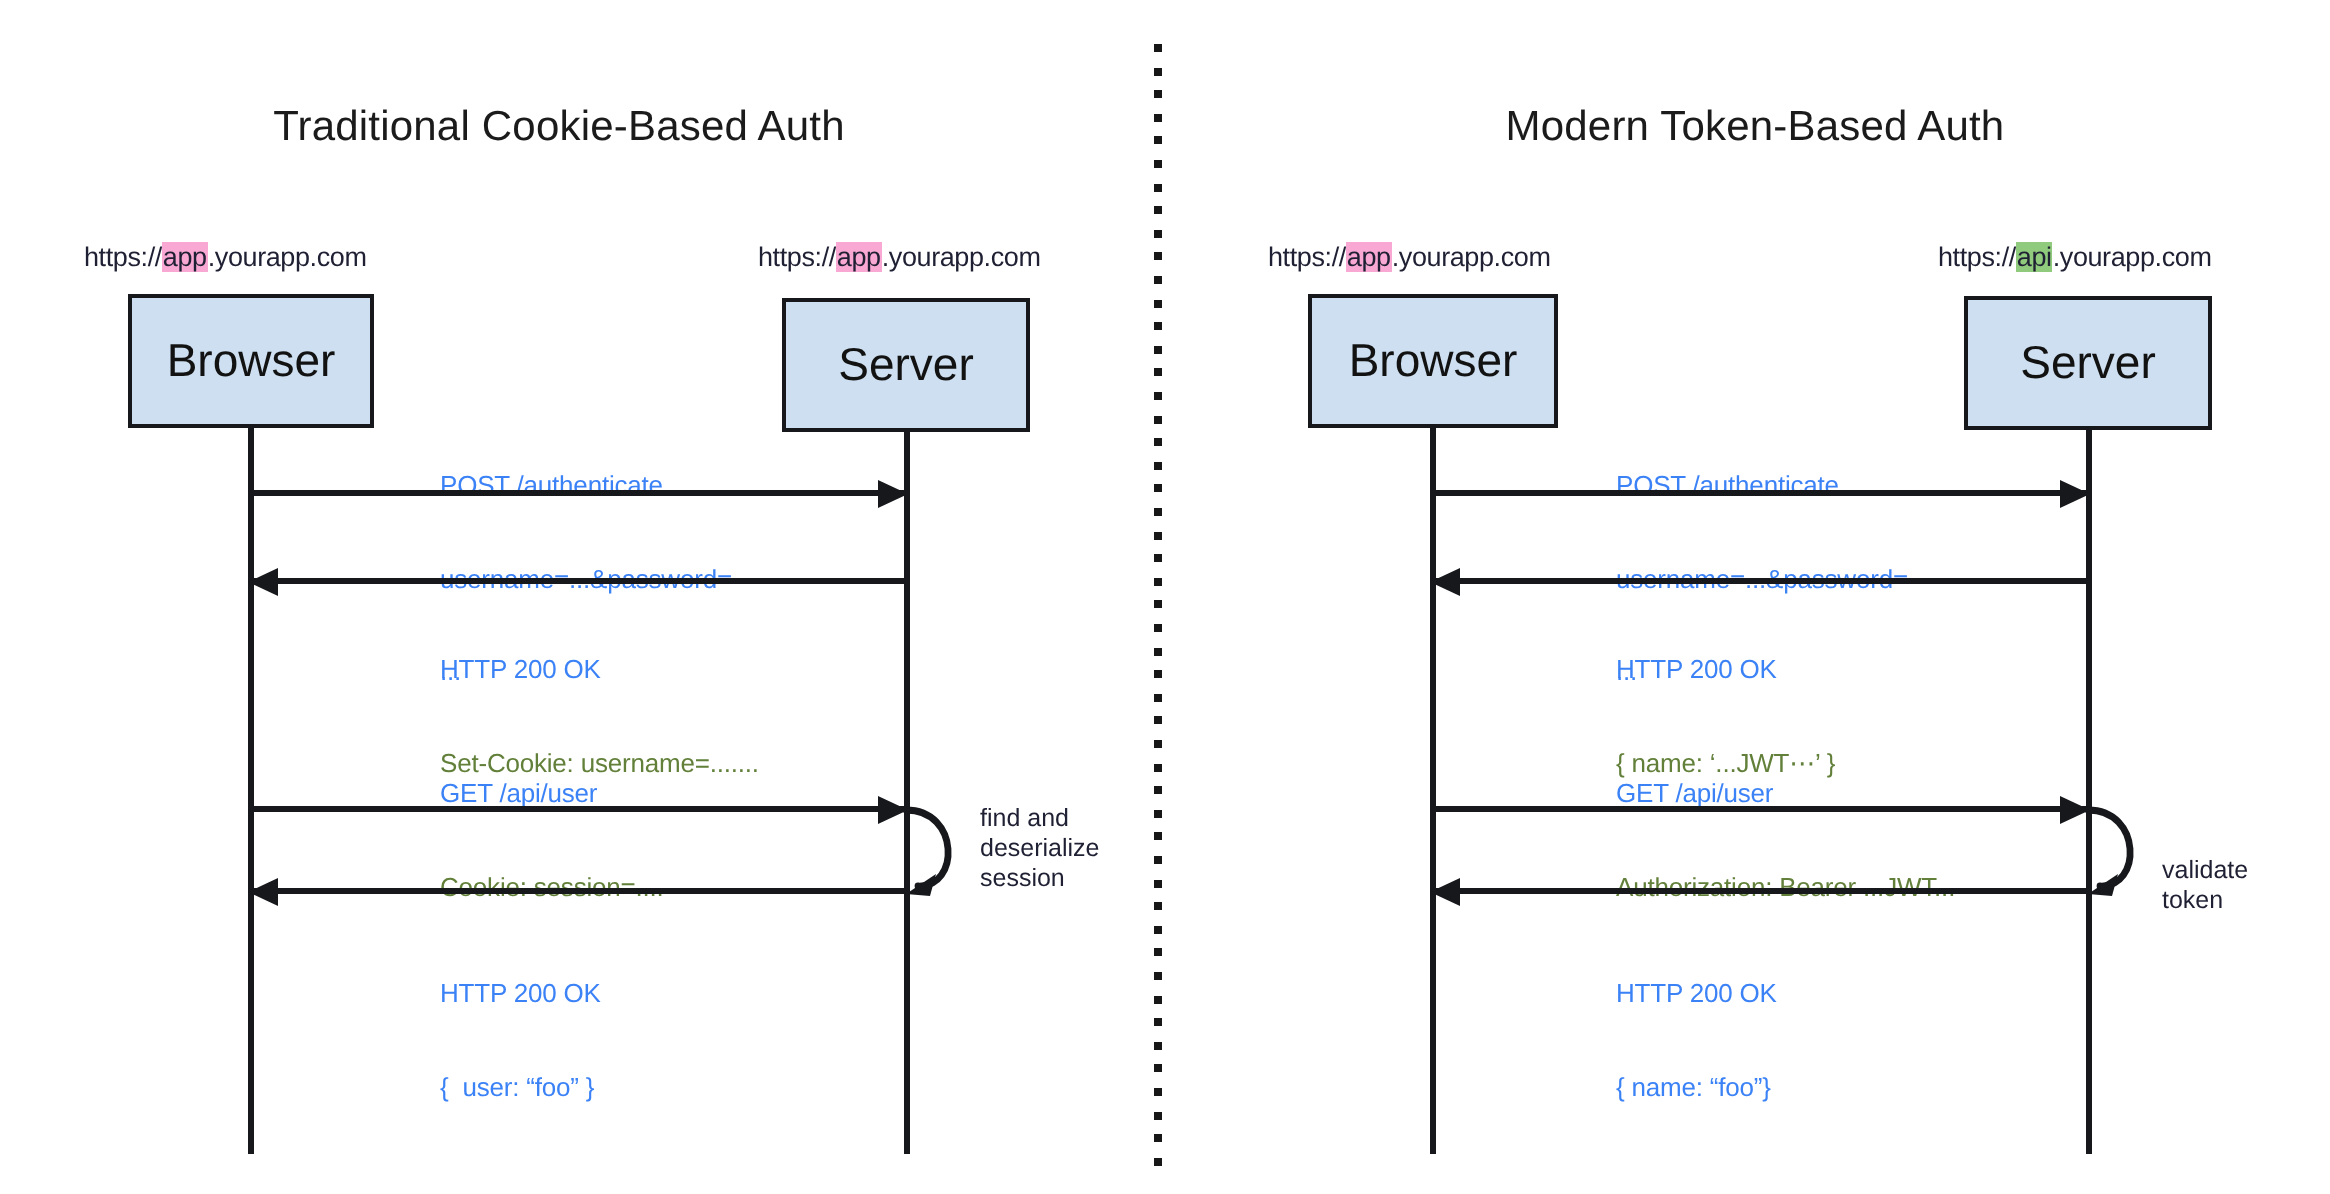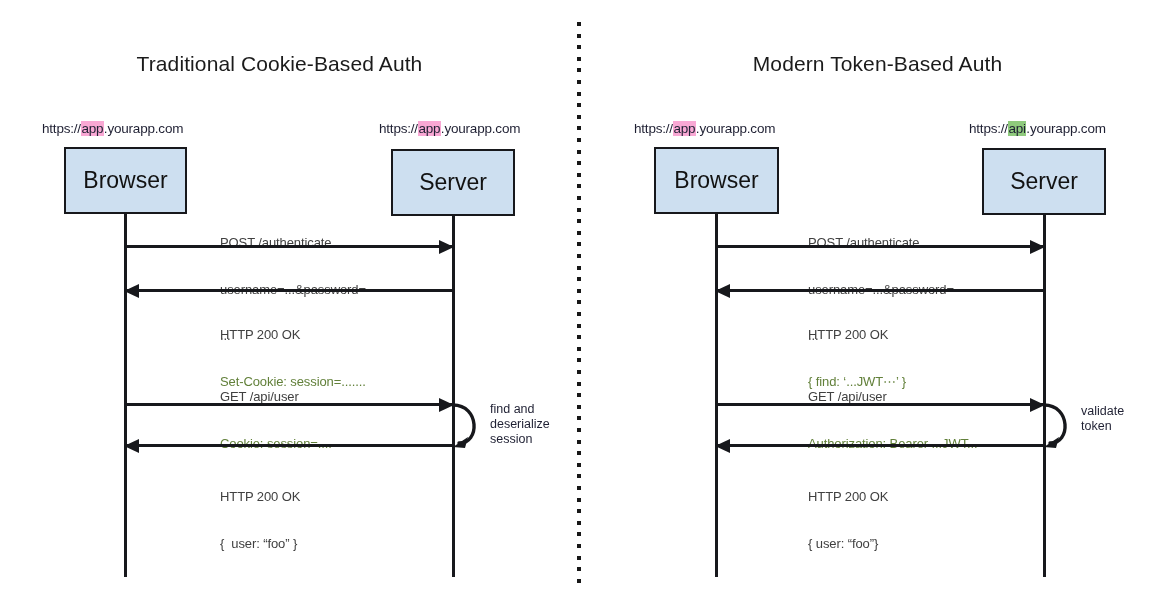--- a/index.html
+++ b/index.html
@@ -106,21 +106,21 @@
 
   
   .msg {
     position: absolute;
     font-size: 13px;
     line-height: 15.5px;
     font-family: "Liberation Sans", sans-serif;
     white-space: pre;
     letter-spacing: -0.1px;
   }
-  .msg .line-dark  { color: #404040; display: block; }
+  .msg .line-dark  { color: #3b82f6; display: block; }
   .msg .line-green { color: #62803a; display: block; }
 
   
   .selfloop {
     position: absolute;
   }
   .note {
     position: absolute;
     font-size: 12.5px;
     line-height: 15px;
@@ -173,21 +173,21 @@
     <div class="msg" style="left:220px; top:204px;">
       <span class="line-dark">POST /authenticate</span>
       <span class="line-dark">username=...&amp;password=</span>
       <span class="line-dark">...</span>
     </div>
     <div class="arrow to-right" style="left:125px; top:245px; width:328px;"></div>
 
     <div class="arrow to-left" style="left:125px; top:289px; width:328px;"></div>
     <div class="msg" style="left:220px; top:296px;">
       <span class="line-dark">HTTP 200 OK</span>
-      <span class="line-green">Set-Cookie: session=.......</span>
+      <span class="line-green">Set-Cookie: username=.......</span>
     </div>
 
     <div class="msg" style="left:220px; top:358px;">
       <span class="line-dark">GET /api/user</span>
       <span class="line-green">Cookie: session=....</span>
     </div>
     <div class="arrow to-right" style="left:125px; top:403px; width:328px;"></div>
 
     <svg class="selfloop" style="left:450px; top:396px;" width="42" height="60" viewBox="0 0 42 60">
       <path d="M 3 9 C 30 9, 30 48, 9 47" fill="none" stroke="#17181c" stroke-width="3.4" stroke-linecap="round"></path>
@@ -279,36 +279,36 @@
     <div class="msg" style="left:222px; top:204px;">
       <span class="line-dark">POST /authenticate</span>
       <span class="line-dark">username=...&amp;password=</span>
       <span class="line-dark">...</span>
     </div>
     <div class="arrow to-right" style="left:130px; top:245px; width:328px;"></div>
 
     <div class="arrow to-left" style="left:130px; top:289px; width:328px;"></div>
     <div class="msg" style="left:222px; top:296px;">
       <span class="line-dark">HTTP 200 OK</span>
-      <span class="line-green">{ find: ‘...JWT⋯’ }</span>
+      <span class="line-green">{ name: ‘...JWT⋯’ }</span>
     </div>
 
     <div class="msg" style="left:222px; top:358px;">
       <span class="line-dark">GET /api/user</span>
       <span class="line-green">Authorization: Bearer ...JWT...</span>
     </div>
     <div class="arrow to-right" style="left:130px; top:403px; width:328px;"></div>
 
     <svg class="selfloop" style="left:455px; top:396px;" width="42" height="60" viewBox="0 0 42 60">
       <path d="M 3 9 C 30 9, 30 48, 9 47" fill="none" stroke="#17181c" stroke-width="3.4" stroke-linecap="round"></path>
       <path d="M 18 41 L 3 51 L 15 52 Z" fill="#17181c"></path>
     </svg>
-    <div class="note" style="left:495px; top:404px;">validate
+    <div class="note" style="left:495px; top:428px;">validate
 token</div>
 
     <div class="arrow to-left" style="left:130px; top:444px; width:328px;"></div>
     <div class="msg" style="left:222px; top:458px;">
       <span class="line-dark">HTTP 200 OK</span>
-      <span class="line-dark">{ user: “foo”}</span>
+      <span class="line-dark">{ name: “foo”}</span>
     </div>
   </div>
 
 </div>
 
 </body></html>

